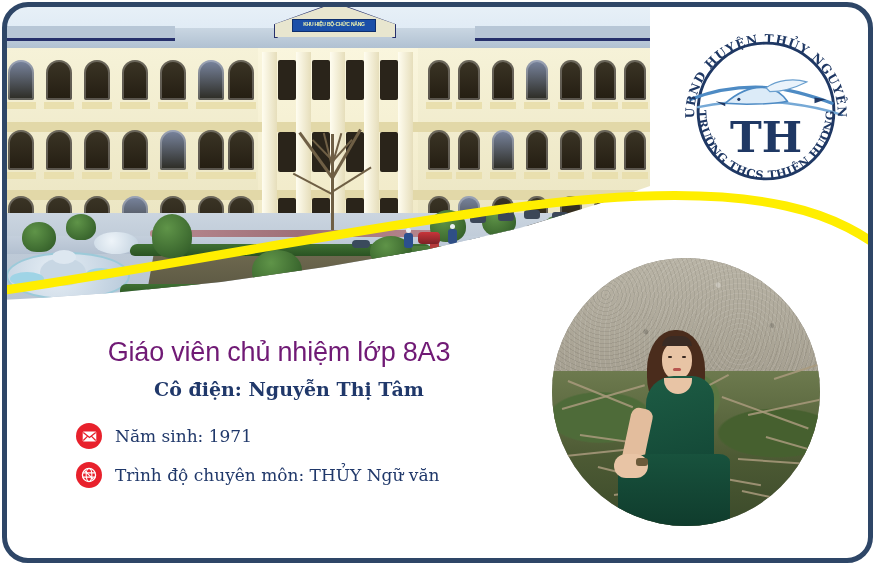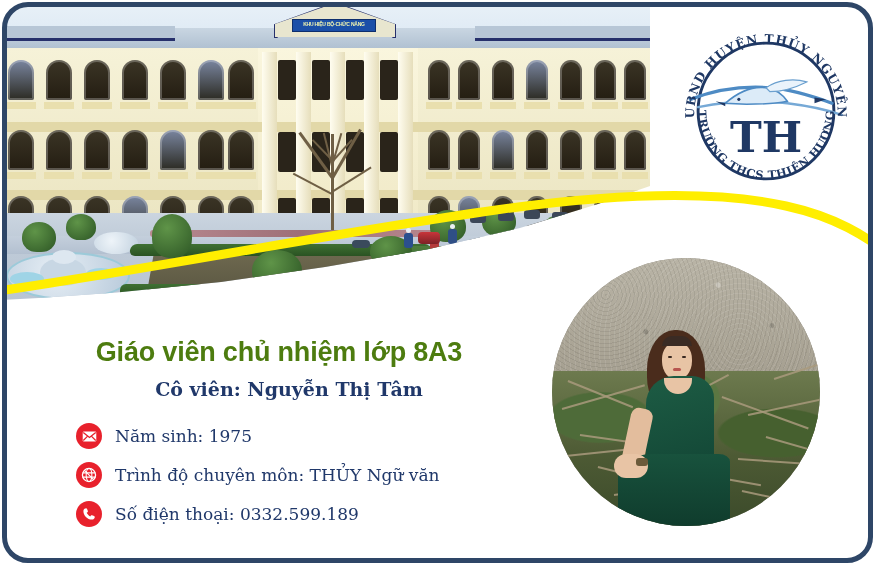--- a/index.html
+++ b/index.html
@@ -188,23 +188,23 @@
   .p-woman{position:absolute;z-index:5;}
   .w-hair{position:absolute;background:#4a2c1c;border-radius:48% 48% 42% 42%;}
   .w-face{position:absolute;background:#e8c4a5;border-radius:46% 46% 50% 50%;}
   .w-body{position:absolute;background:linear-gradient(165deg,#1d5c44,#134736);border-radius:28px 22px 6px 6px;}
   .w-arm{position:absolute;background:#e3bd9d;border-radius:8px;}
   .w-skirt{position:absolute;background:linear-gradient(#18523d,#0f3b2c);border-radius:30% 10% 6% 30%;}
 
   
   #textblock{position:absolute;left:0;top:330px;width:540px;z-index:20;}
   #title{
-    color:#4d7c0f;
+    color:#701a75;
     font-family:"Liberation Sans", sans-serif;
-    font-weight:bold;
+    font-weight:normal;
     font-size:27px;
     line-height:32px;
     text-align:center;
     letter-spacing:-0.2px;
     margin:0;
     padding-left:6px;
   }
   #subtitle{
     color:#20386a;
     font-family:"DejaVu Serif", serif;
@@ -496,55 +496,45 @@
         <div style="position:absolute;left:112px;top:120px;width:28px;height:16px;border-radius:0 0 16px 16px;background:#e8c4a5;"></div>
         <div class="w-arm" style="left:74px;top:150px;width:22px;height:62px;transform:rotate(12deg);"></div>
         <div class="w-skirt" style="left:66px;top:196px;width:112px;height:76px;"></div>
         <div style="position:absolute;left:62px;top:196px;width:34px;height:24px;border-radius:12px;background:#e8c4a5;"></div>
         <div style="position:absolute;left:84px;top:200px;width:12px;height:8px;border-radius:3px;background:#6b5a3a;"></div>
       </div>
     </div>
 
     <div id="textblock">
       <h1 id="title">Giáo viên chủ nhiệm lớp 8A3</h1>
-      <h2 id="subtitle">Cô viên: Nguyễn Thị Tâm</h2>
+      <h2 id="subtitle">Cô điện: Nguyễn Thị Tâm</h2>
 
       <ul id="contact">
         <li>
           <span class="ic">
             <svg width="15" height="11" viewBox="0 0 16 12" aria-hidden="true">
               <rect x="0.6" y="0.6" width="14.8" height="10.8" rx="1.4" fill="#fff"></rect>
               <path d="M1.2 1.6 L8 7 L14.8 1.6" fill="none" stroke="#e8212c" stroke-width="1.5"></path>
               <path d="M1.2 10.4 L6 5.6 M14.8 10.4 L10 5.6" fill="none" stroke="#e8212c" stroke-width="1.3"></path>
             </svg>
           </span>
-          <span class="ctext">Năm sinh: 1975</span>
+          <span class="ctext">Năm sinh: 1971</span>
         </li>
 
         <li>
           <span class="ic">
             <svg width="16" height="16" viewBox="0 0 18 18" aria-hidden="true">
               <circle cx="9" cy="9" r="7.4" fill="none" stroke="#fff" stroke-width="1.5"></circle>
               <ellipse cx="9" cy="9" rx="3.2" ry="7.4" fill="none" stroke="#fff" stroke-width="1.2"></ellipse>
               <path d="M1.8 6.6 H16.2 M1.8 11.4 H16.2" stroke="#fff" stroke-width="1.2" fill="none"></path>
               <path d="M3.6 3.6 L14.4 14.4" stroke="#fff" stroke-width="1.2"></path>
             </svg>
           </span>
           <span class="ctext">Trình độ chuyên môn: THỦY Ngữ văn</span>
         </li>
 
-        <li>
-          <span class="ic">
-            <svg width="14" height="14" viewBox="0 0 16 16" aria-hidden="true">
-              <path d="M4.6 1.4 C3 1.4 1.6 2.8 1.6 4.6 c0 5.4 4.4 9.8 9.8 9.8 1.8 0 3.2-1.4 3.2-3
-                       0-.5-.3-.9-.8-1.1l-2.3-.9c-.5-.2-1 0-1.3.4l-.8 1c-1.8-.9-3.2-2.3-4.1-4.1l1-.8
-                       c.4-.3.6-.8.4-1.3l-.9-2.3c-.2-.5-.6-.8-1.1-.8z" fill="#fff"></path>
-            </svg>
-          </span>
-          <span class="ctext">Số điện thoại: 0332.599.189</span>
-        </li>
       </ul>
     </div>
 
   </div>
 
   <div id="frame"></div>
 </div>
 
 </body></html>

